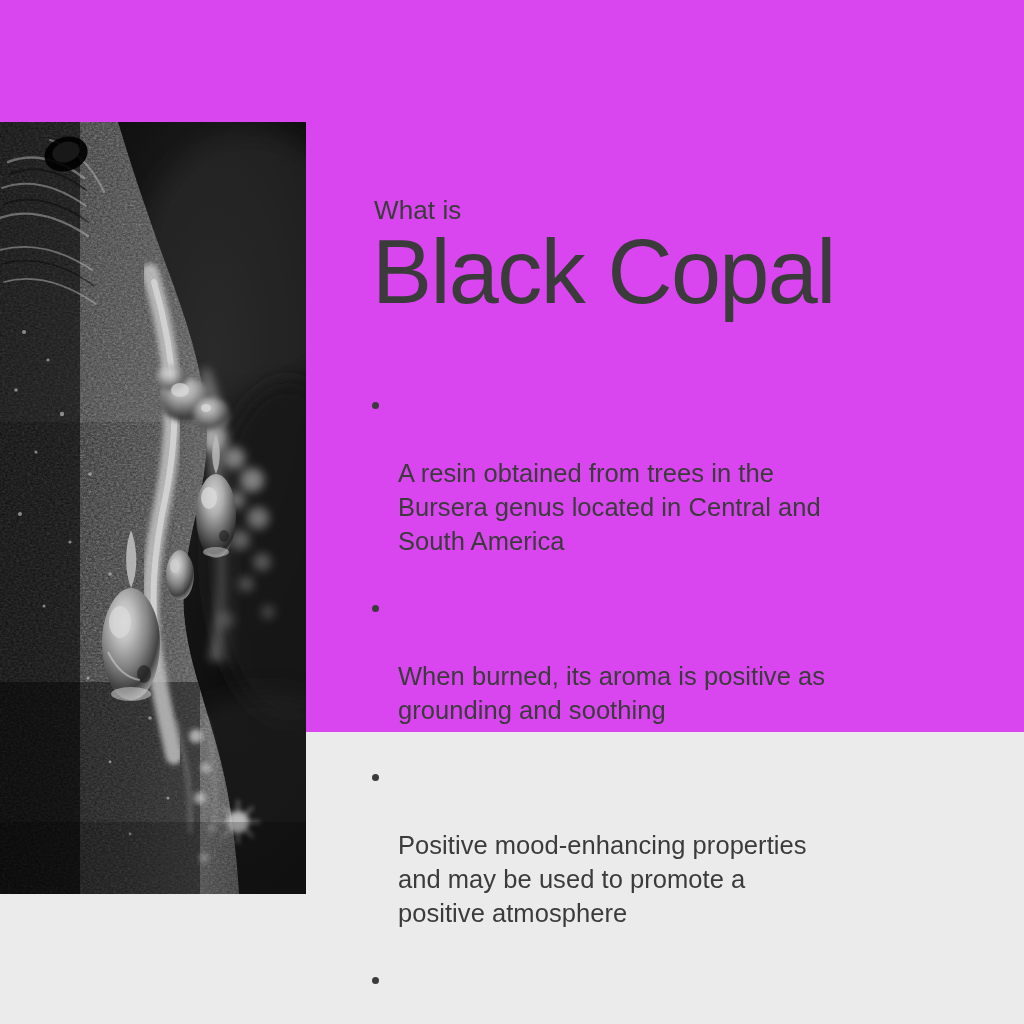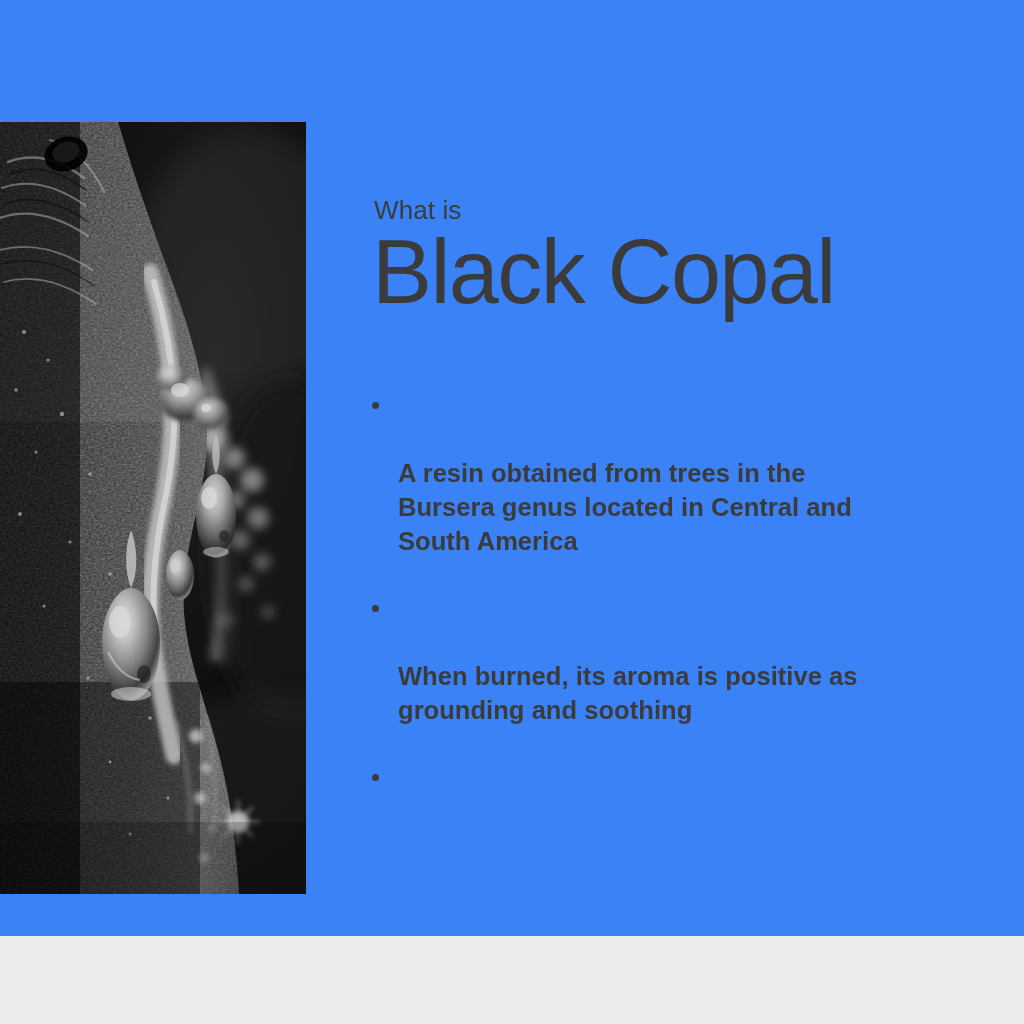--- a/index.html
+++ b/index.html
@@ -11,22 +11,22 @@
     width: 1024px;
     height: 1024px;
     background: #ebebeb;
     font-family: "Liberation Sans", "DejaVu Sans", sans-serif;
     overflow: hidden;
   }
 
   .card {
     position: relative;
     width: 1024px;
-    height: 936px;
-    background: #3b82f6;
+    height: 732px;
+    background: #d946ef;
   }
 
   
   .photo-panel {
     position: absolute;
     left: 0;
     top: 122px;
     width: 306px;
     height: 772px;
     overflow: hidden;
@@ -70,21 +70,21 @@
     margin: 0;
     padding: 0;
     margin-top: 72px;
   }
   .bullets li {
     position: relative;
     padding-left: 30px;
     margin-bottom: 33px;
     font-size: 25.5px;
     line-height: 34px;
-    font-weight: 700;
+    font-weight: 400;
     color: #3b3b3b;
     letter-spacing: 0.05px;
     white-space: pre-line;
   }
   .bullets li:last-child {
     margin-bottom: 0;
   }
   .bullets li .dot {
     position: absolute;
     left: 4px;
@@ -347,18 +347,24 @@
 Bursera genus located in Central and
 South America</span>
       </li>
       <li>
         <span class="dot"></span>
         <span>When burned, its aroma is positive as
 grounding and soothing</span>
       </li>
       <li>
         <span class="dot"></span>
+        <span>Positive mood-enhancing properties
+and may be used to promote a
+positive atmosphere</span>
+      </li>
+      <li>
+        <span class="dot"></span>
         
       </li>
     </ul>
 
   </div>
 </div>
 
 </body></html>

